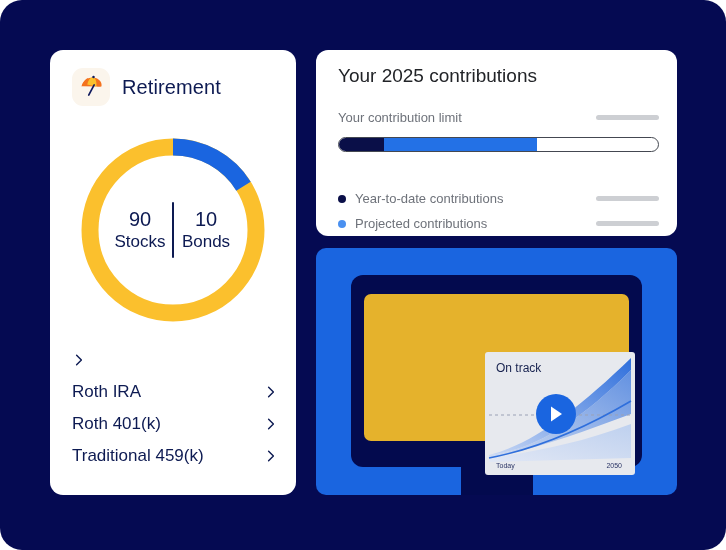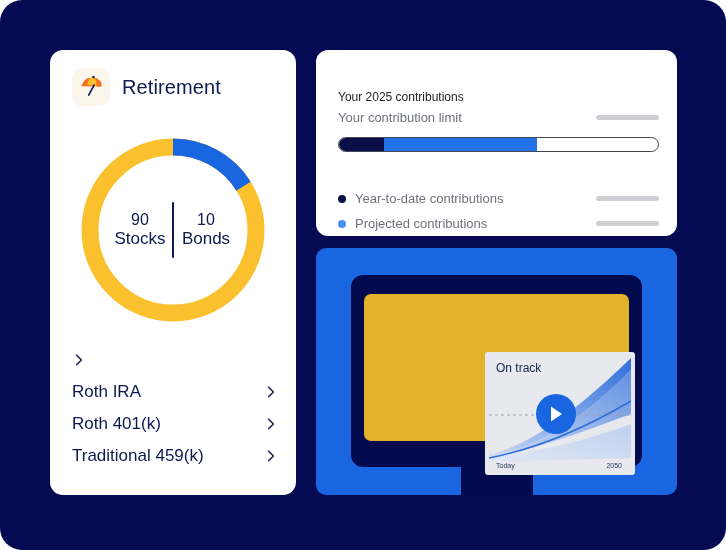--- a/index.html
+++ b/index.html
@@ -77,21 +77,21 @@
     justify-content: center;
     gap: 0px;
   }
 
   .donut-half {
     width: 64px;
     text-align: center;
     color: #0d1a52;
     line-height: 1.18;
   }
-  .donut-num { font-size: 16px; }
+  .donut-num { font-size: 20px; }
   .donut-lab { font-size: 17px; }
 
   .donut-divider {
     width: 2px;
     height: 56px;
     background: #0d1a52;
     border-radius: 1px;
   }
 
   
@@ -131,22 +131,22 @@
     width: 361px;
     height: 186px;
     background: #ffffff;
     border-radius: 12px;
     overflow: hidden;
   }
 
   .contrib-title {
     position: absolute;
     left: 22px;
-    top: 40px;
-    font-size: 12px;
+    top: 15px;
+    font-size: 19px;
     color: #222428;
     white-space: nowrap;
   }
 
   .contrib-limit-row {
     position: absolute;
     left: 22px;
     right: 18px;
     top: 60px;
     display: flex;

